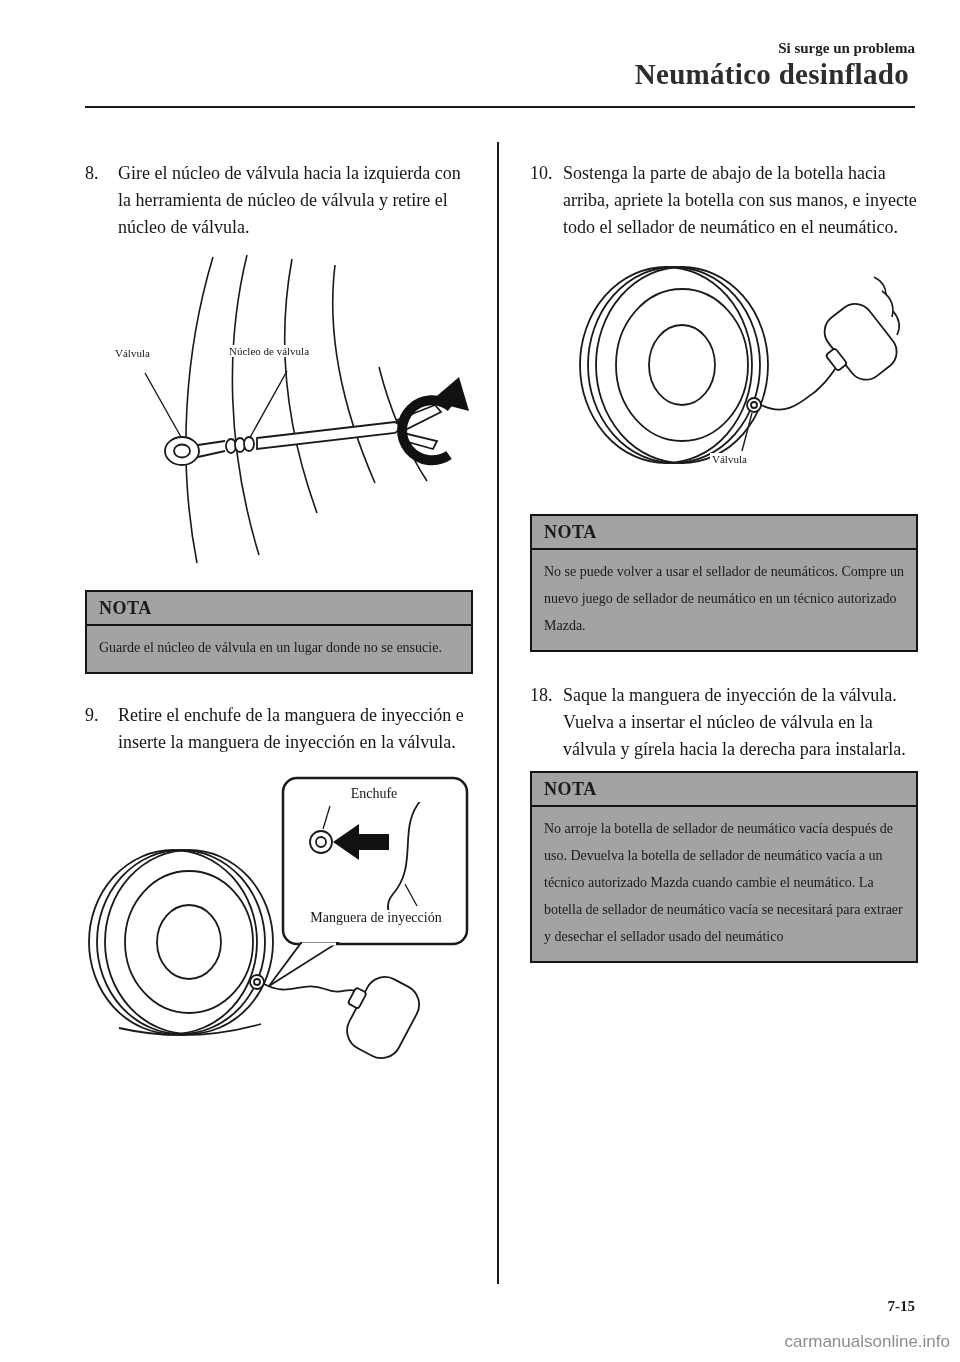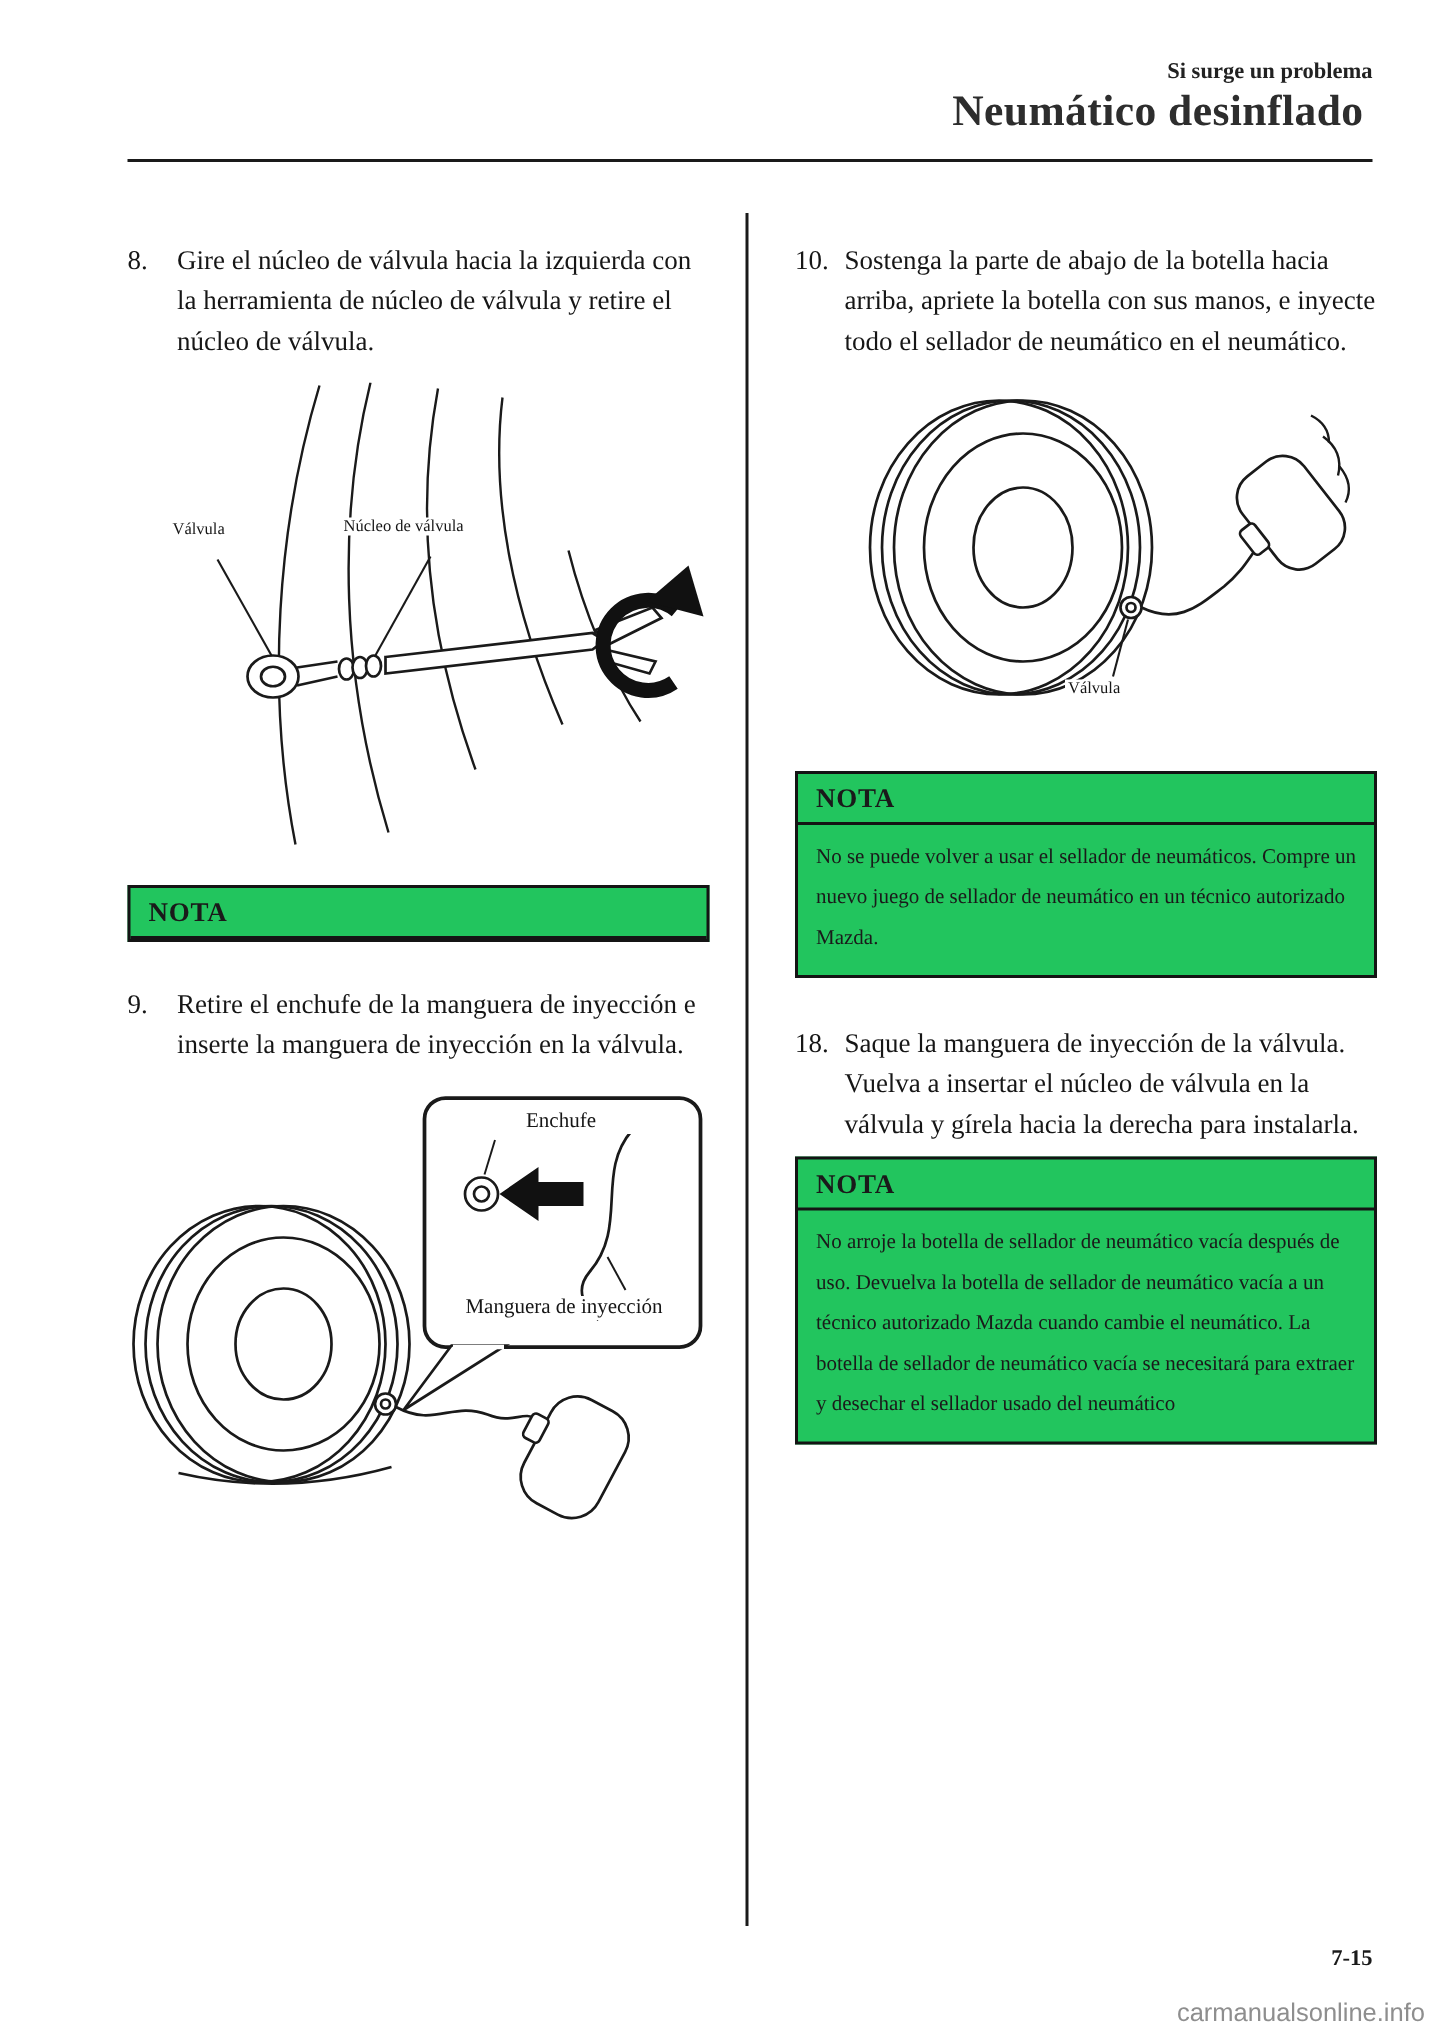--- a/index.html
+++ b/index.html
@@ -22,21 +22,21 @@
   .step { display:flex; font-size:18px; line-height:27px; color:#161616; }
   .step-num { width:33px; flex:0 0 33px; }
   .step-text { flex:1; }
 
   .fig { position:relative; width:388px; }
   .fig svg { position:absolute; left:0; top:0; width:100%; height:100%; }
   .fig-label { position:absolute; font-size:11px; color:#161616; background:#fff; padding:0 2px; }
   .fig-label.small { font-size:14px; }
   .fig-label.center { text-align:center; }
 
-  .nota { border:2px solid #141414; background:#22c55e; }
+  .nota { border:2px solid #141414; background:#a3a3a3; }
   .nota-title { font-size:18px; font-weight:bold; padding:6px 12px 5px; border-bottom:2px solid #141414; letter-spacing:0.5px; }
   .nota-body { font-size:14px; line-height:27px; padding:8px 12px 11px; }
 
   .fig1 { height:315px; margin-top:14px; }
   .nota1 { margin-top:20px; }
   .step9 { margin-top:28px; }
   .fig2 { height:305px; margin-top:18px; }
 
   .fig3 { height:245px; margin-top:12px; }
   .nota2 { margin-top:16px; }
@@ -98,20 +98,21 @@
           <path d="M366,152 A30,30 0 1 0 364,200" fill="none" stroke="#111" stroke-width="10"></path>
           <polygon points="384,156 374,122 346,146" fill="#111"></polygon>
         </g>
       </svg>
       <span class="fig-label" style="left:28px; top:92px;">Válvula</span>
       <span class="fig-label" style="left:142px; top:90px;">Núcleo de válvula</span>
     </div>
 
     <div class="nota nota1">
       <div class="nota-title">NOTA</div>
+      <div class="nota-body">Guarde el núcleo de válvula en un lugar donde no se ensucie.</div>
     </div>
 
     <div class="step step9">
       <span class="step-num">9.</span>
       <span class="step-text">Retire el enchufe de la manguera de inyección e inserte la manguera de inyección en la válvula.</span>
     </div>
 
     <div class="fig fig2">
       <svg viewBox="0 0 388 305">
 

